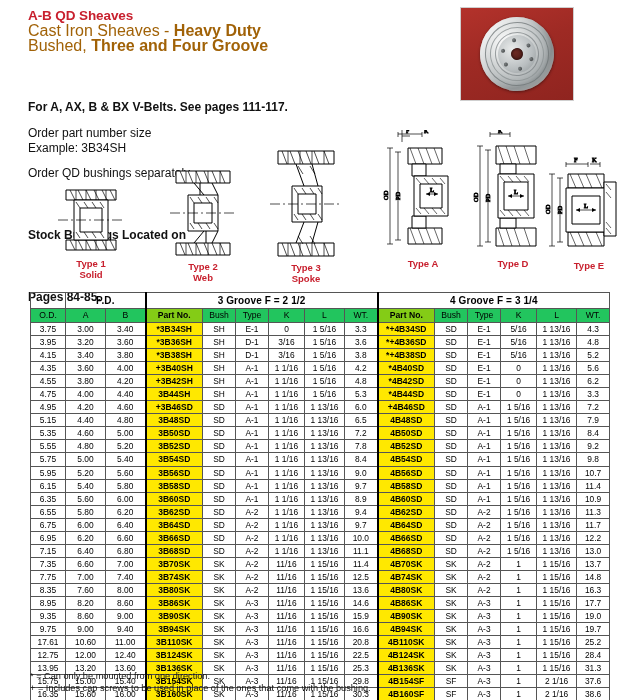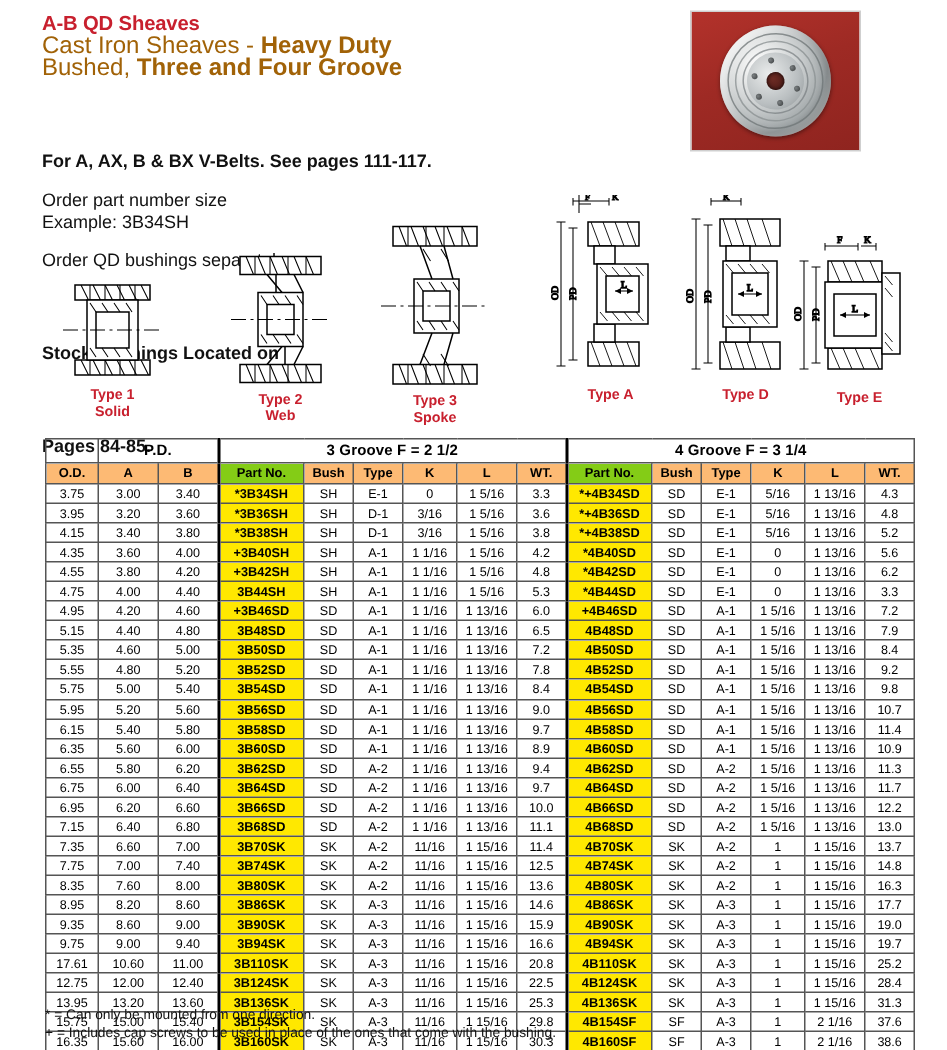--- a/index.html
+++ b/index.html
@@ -47,40 +47,40 @@
   }
   .bore{
     position:absolute;left:31px;top:31px;width:12px;height:12px;border-radius:50%;
     background:radial-gradient(circle at 40% 35%,#6d2b24,#4a1a16);
     box-shadow:inset 0 0 3px rgba(0,0,0,.8);
   }
   .bolt{position:absolute;width:4px;height:4px;border-radius:50%;
     background:radial-gradient(circle at 35% 35%,#7a7f81,#3a3d3e);}
 
   
-  .figs{position:absolute;left:0;top:124px;width:580px;height:152px;}
+  .figs{position:absolute;left:16px;top:124px;width:580px;height:152px;}
   .fig{position:absolute;}
   .figcap{
     position:absolute;text-align:center;color:#c8202e;
     font-size:9.5px;font-weight:bold;line-height:11px;width:90px;
   }
   svg{display:block;}
 
   
   .tablewrap{position:absolute;left:30px;top:292px;width:572px;}
   table{border-collapse:collapse;width:572px;font-size:8.3px;table-layout:fixed;}
   th,td{
     border:1px solid #555;
     padding:0;height:12.05px;line-height:12.05px;
     text-align:center;vertical-align:middle;
     font-weight:normal;color:#000;
     white-space:nowrap;overflow:hidden;
   }
   thead .grp th{font-weight:bold;font-size:10px;height:15px;line-height:15px;letter-spacing:.1px;}
-  thead .cols th{font-weight:bold;font-size:8.6px;height:13px;line-height:13px;background:#fdba74;}
+  thead .cols th{font-weight:normal;font-size:8.6px;height:13px;line-height:13px;background:#22c55e;}
   thead .cols th.part{background:#84cc16;font-weight:bold;}
   td.part{background:#ffe800;font-weight:bold;font-size:8.5px;}
   td.num{font-size:8.4px;}
   .thick-l{border-left:2px solid #000;}
 
   
   col.c-od{width:35px;}
   col.c-a{width:40px;}
   col.c-b{width:40px;}
   col.c-part{width:57px;}

